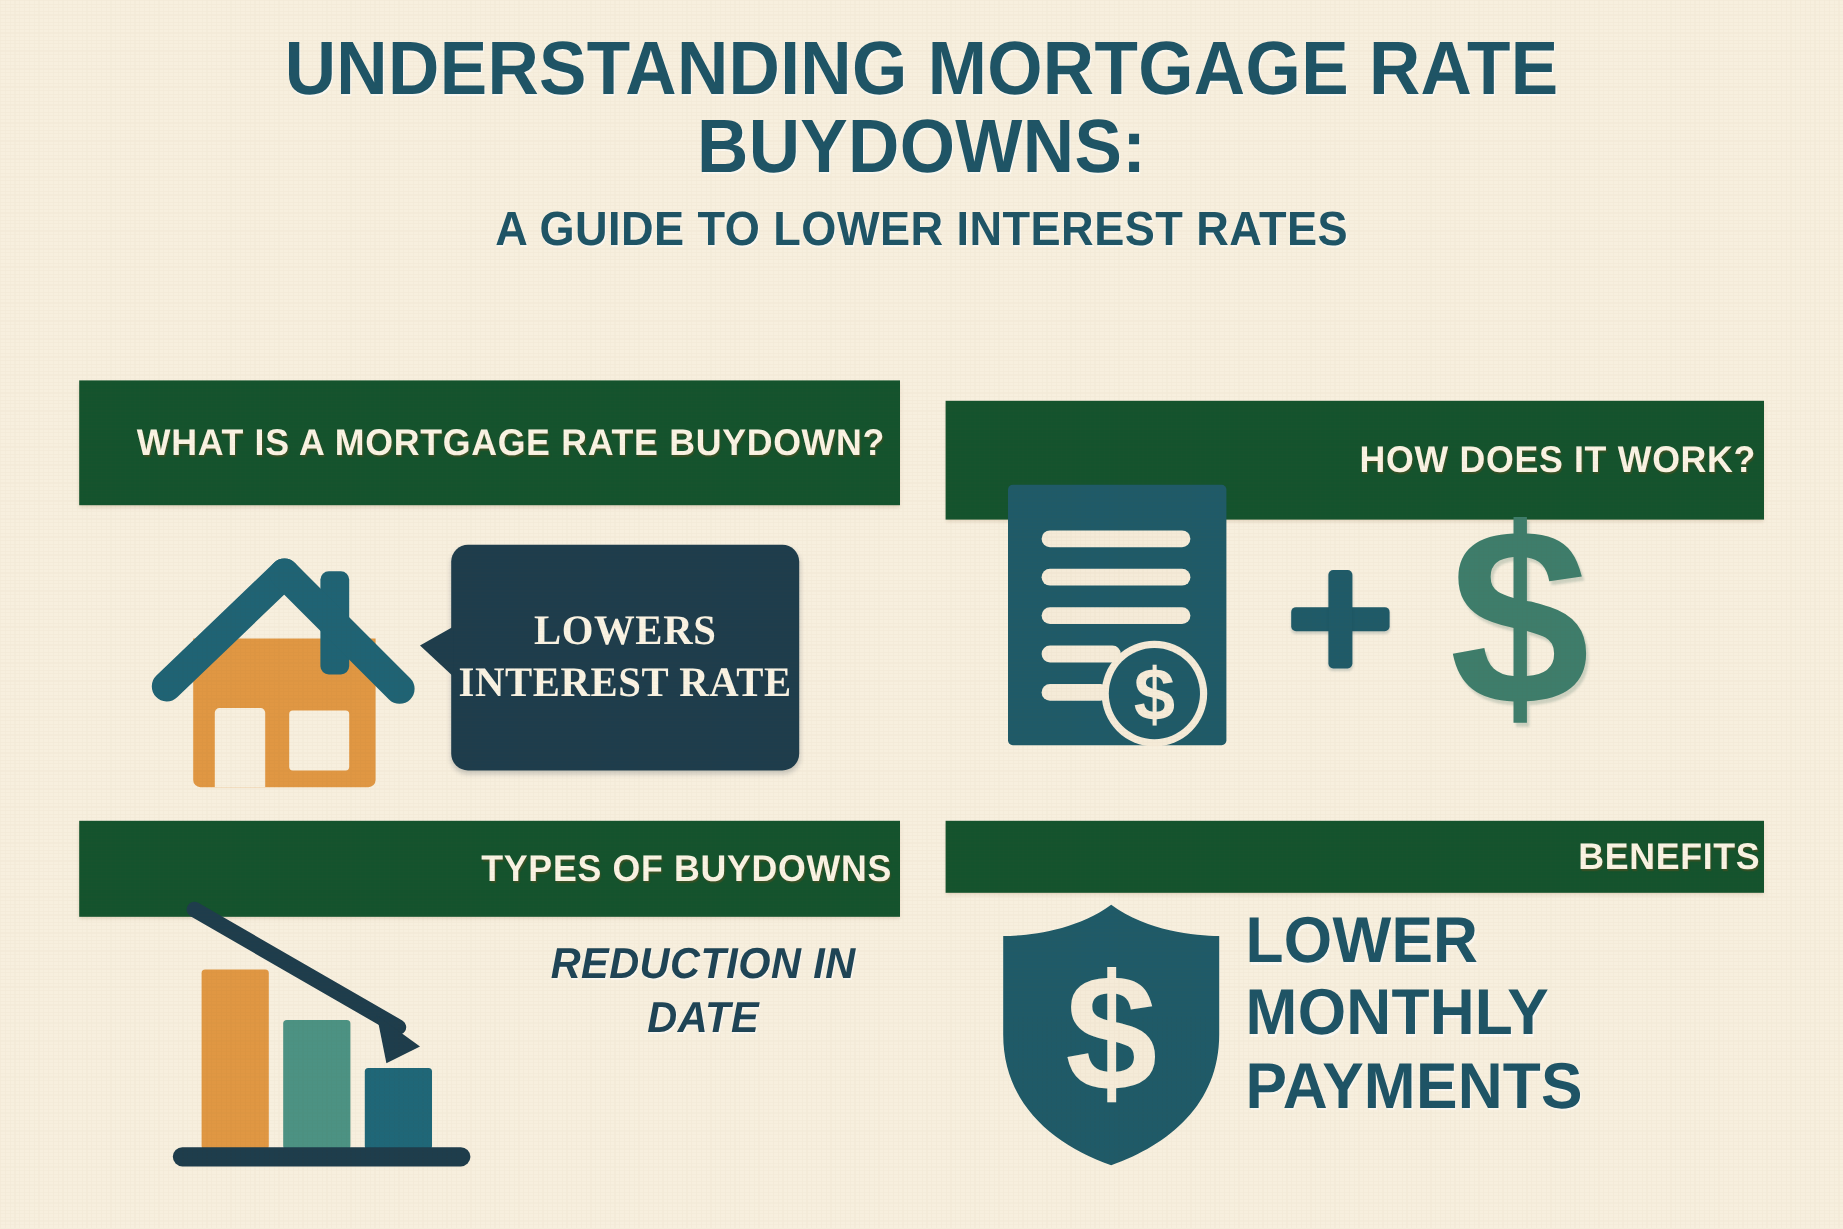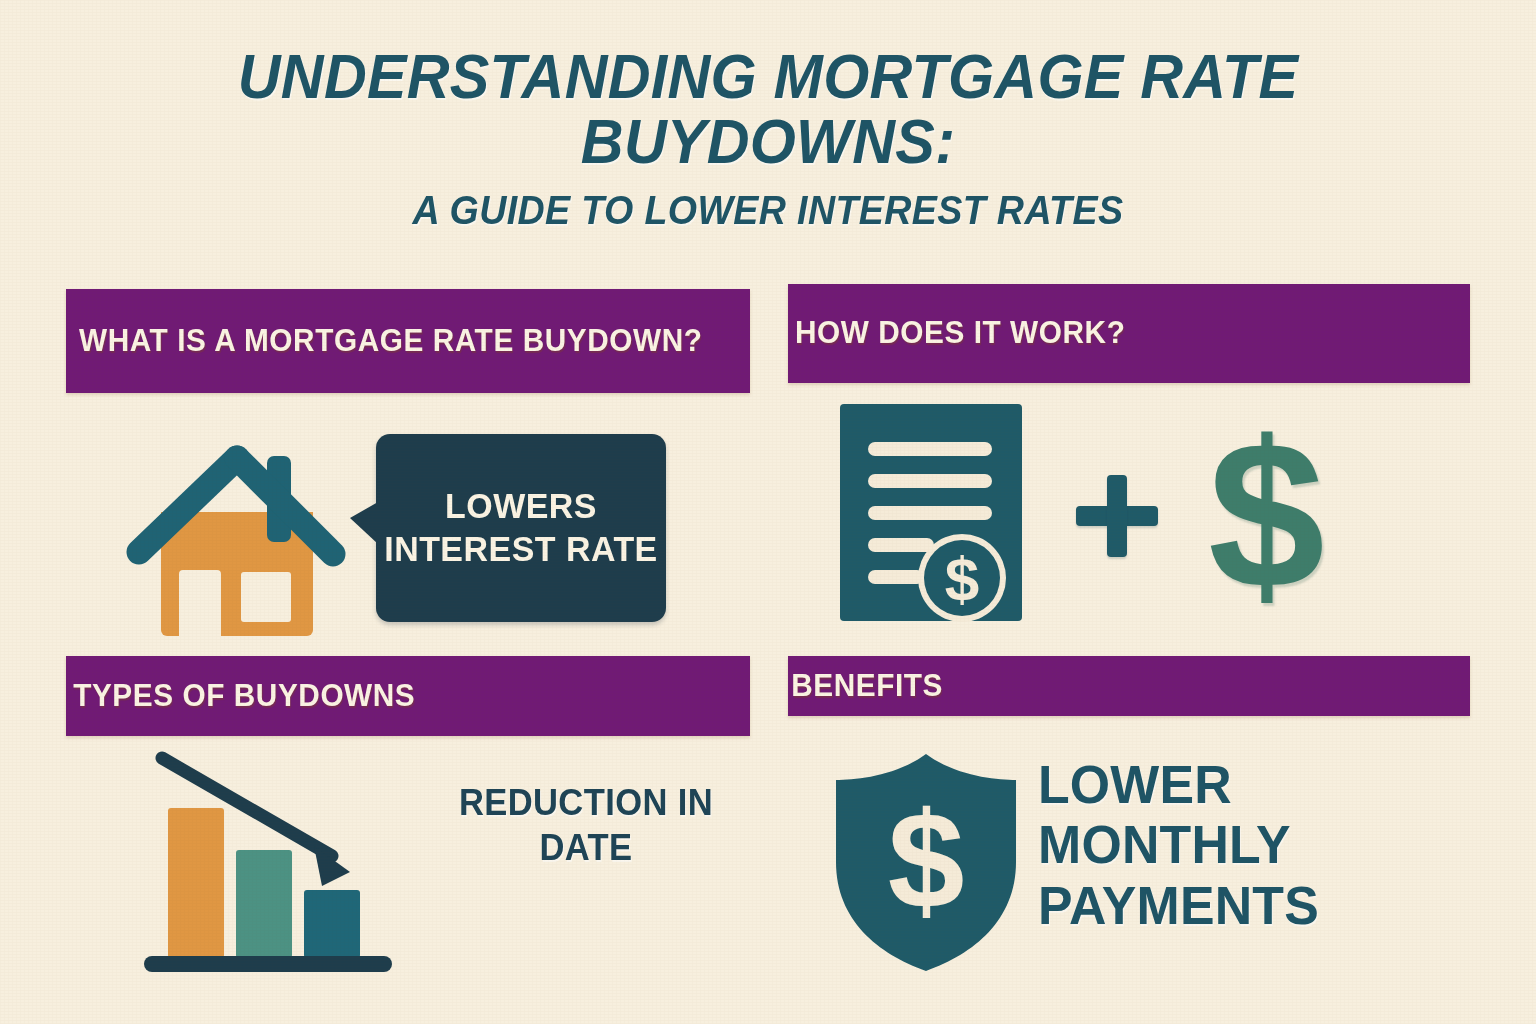--- a/index.html
+++ b/index.html
@@ -25,23 +25,22 @@
     background-image:
       repeating-linear-gradient(0deg, rgba(120,90,50,.6) 0 1px, transparent 1px 3px),
       repeating-linear-gradient(90deg, rgba(120,90,50,.5) 0 1px, transparent 1px 4px);
     z-index: 50;
   }
 
   
   .title-wrap {
     position: absolute;
     left: 0; right: 0;
-    top: 44px;
+    top: 25px;
     text-align: center;
-    font-style: italic;
   }
   .title-main {
     color: #1E5466;
     font-size: 63px;
     font-weight: 700;
     line-height: 1.03;
     letter-spacing: 0.3px;
     text-transform: uppercase;
     text-shadow: 1px 2px 0 rgba(255,255,255,.55);
     font-stretch: condensed;
@@ -54,48 +53,49 @@
     letter-spacing: 0.4px;
     text-transform: uppercase;
     margin-top: 14px;
     text-shadow: 1px 2px 0 rgba(255,255,255,.55);
     transform: scaleX(0.94);
   }
 
   
   .banner {
     position: absolute;
-    background: #701a75;
+    background: #14532d;
     display: flex;
     align-items: center;
-    justify-content: flex-start;
+    justify-content: flex-end;
     box-shadow: 0 2px 3px rgba(120,80,30,.18);
+    margin-top: 28px;
   }
   .banner-text {
     color: #FAF3E3;
     font-size: 31px;
     font-weight: 700;
     letter-spacing: .6px;
     text-transform: uppercase;
     text-align: center;
     line-height: 1.18;
     text-shadow: 1px 2px 1px rgba(130,75,20,.35);
     transform: scaleX(0.96);
   }
 
   #banner-1 { left: 66px;  top: 289px; width: 684px; height: 104px; }
-  #banner-2 { left: 788px; top: 284px; width: 682px; height: 99px;  }
+  #banner-2 { left: 788px; top: 306px; width: 682px; height: 99px;  }
   #banner-3 { left: 66px;  top: 656px; width: 684px; height: 80px;  }
   #banner-4 { left: 788px; top: 656px; width: 682px; height: 60px;  }
 
   
   .q { position: absolute; }
 
   
-  #q1 { left: 66px; top: 420px; width: 684px; height: 220px; }
+  #q1 { left: 66px; top: 440px; width: 684px; height: 220px; font-family: Liberation Serif, serif; }
 
   .house { position: absolute; left: 55px; top: 14px; width: 250px; height: 205px; }
   .bubble {
     position: absolute;
     left: 310px; top: 14px;
     width: 290px; height: 188px;
     background: #1E3D4C;
     border-radius: 14px;
     display: flex; align-items: center; justify-content: center;
     box-shadow: 0 3px 4px rgba(30,45,60,.22);
@@ -137,21 +137,21 @@
   .big-dollar {
     color: #3E7D6B;
     font-size: 210px;
     font-weight: 700;
     line-height: .78;
     letter-spacing: -2px;
     text-shadow: 2px 3px 2px rgba(40,90,75,.2);
   }
 
   
-  #q3 { left: 66px; top: 740px; width: 684px; height: 240px; }
+  #q3 { left: 66px; top: 740px; width: 684px; height: 240px; font-style: italic; }
   .chart { position: absolute; left: 70px; top: 10px; width: 280px; height: 230px; }
   .chart-label {
     position: absolute; left: 370px; top: 40px; width: 300px;
     color: #1E4456;
     font-size: 36px; font-weight: 700;
     line-height: 1.26; text-align: center;
     letter-spacing: .4px; text-transform: uppercase;
     text-shadow: 1px 2px 0 rgba(255,255,255,.5);
     transform: scaleX(0.96);
   }

